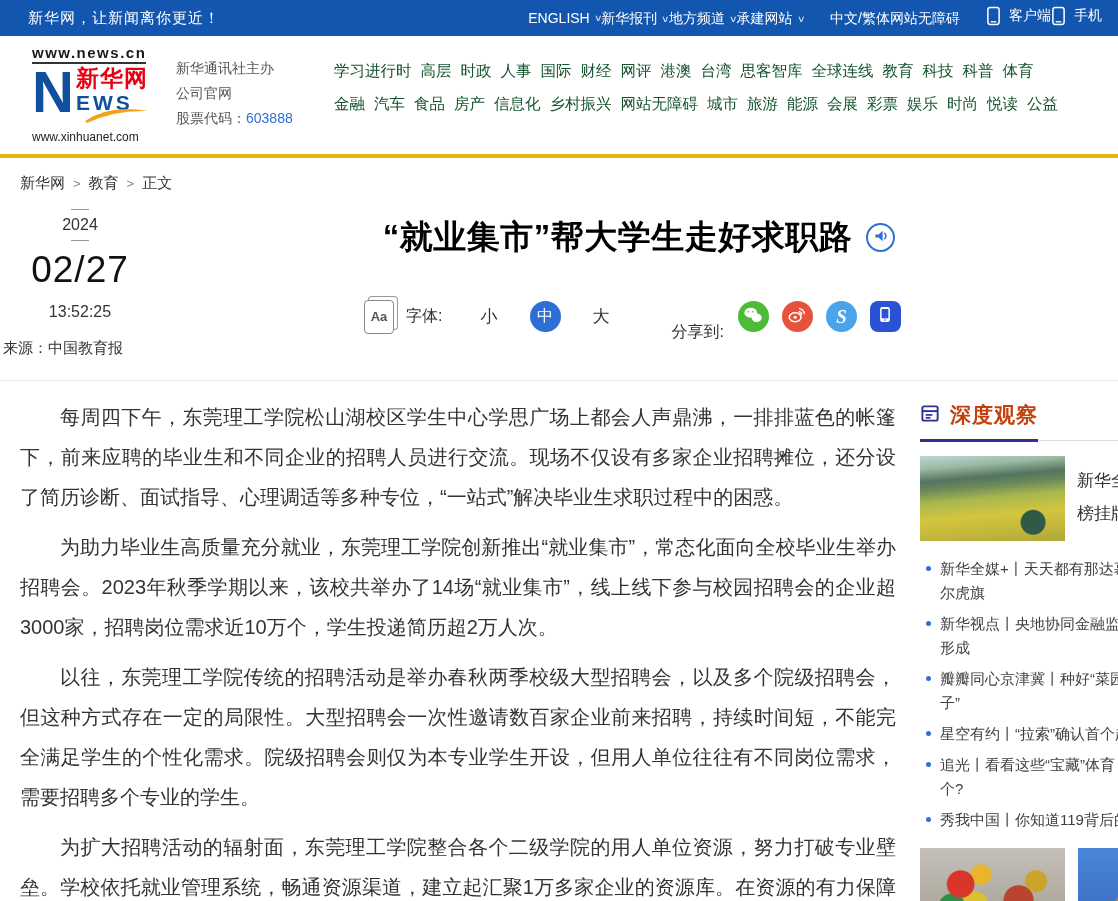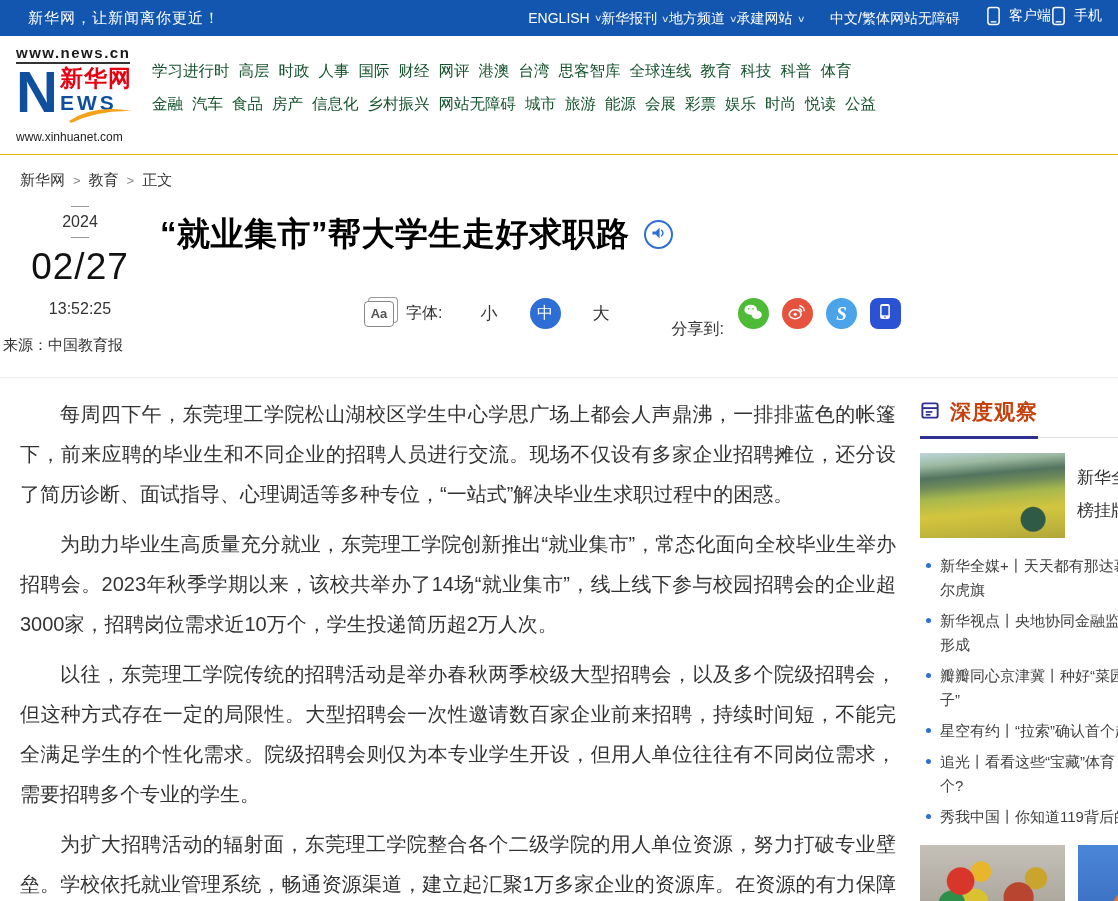--- a/index.html
+++ b/index.html
@@ -10,21 +10,21 @@
   .topbar { height: 36px; background: var(--topbar-blue); display: flex; align-items: center;
     padding: 0 16px 0 28px; color: #fff; }
   .topbar-slogan { font-size: 15px; letter-spacing: 1px; }
   .topbar-menus { margin-left: auto; display: flex; align-items: center; gap: 26px; white-space: nowrap; }
   .tb-item { font-size: 14px; color: #fff; display: inline-flex; align-items: center; cursor: pointer; }
   .tb-caret { font-size: 9px; margin-left: 5px; color: #cfe0f5; transform: scaleX(1.3); }
   .tb-app { display: inline-flex; align-items: center; gap: 8px; }
   .tb-app svg { display: block; }
 
   
-  .header { display: flex; padding: 8px 0 10px 16px; border-bottom: 1px solid #eab308; }
+  .header { display: flex; padding: 8px 0 10px 32px; border-bottom: 4px solid #eab308; }
   .logo-block { width: 128px; flex: none; position: relative; }
   .site-url { font-size: 15px; font-weight: bold; color: #1a1a1a; letter-spacing: 1.5px;
     border-bottom: 2px solid #333; display: inline-block; padding-bottom: 1px; }
   .logo-row { display: flex; align-items: flex-start; margin-top: 2px; position: relative; height: 58px; }
   .logo-n { font-size: 58px; font-weight: bold; color: var(--logo-blue); line-height: 0.88; }
   .logo-right { margin-left: 2px; }
   .logo-cn { font-size: 23px; font-weight: bold; color: var(--logo-red); letter-spacing: 1px; line-height: 1.1; }
   .logo-ews { font-size: 21px; font-weight: bold; color: var(--logo-blue); letter-spacing: 3px; line-height: 1.1; }
   .logo-swoosh { position: absolute; left: 52px; bottom: -4px; }
   .logo-url { font-size: 12px; color: #222; margin-top: 6px; }
@@ -43,28 +43,28 @@
   
   .article-header { display: flex; margin-top: 6px; }
   .date-block { width: 160px; flex: none; text-align: center; padding-top: 10px; }
   .year-row { display: flex; align-items: center; justify-content: center; gap: 6px;
     font-size: 16px; color: #333; flex-direction: column; }
   .year-row i { display: block; width: 18px; height: 1px; background: #999; }
   .date-big { font-size: 37px; color: #111; font-weight: 500; letter-spacing: 1px; margin: 8px 0 12px; }
   .time { font-size: 16px; color: #333; margin-bottom: 18px; }
   .source { font-size: 15px; color: #333; text-align: left; padding-left: 3px; }
   .title-area { flex: 1; }
-  .title-row { display: flex; justify-content: flex-start; align-items: center; gap: 14px; margin-top: 16px; }
+  .title-row { display: flex; justify-content: center; align-items: center; gap: 14px; margin-top: 16px; }
   .page-title { font-size: 33px; font-weight: bold; color: #000; letter-spacing: 0.5px;
     font-family: "Liberation Sans", "DejaVu Sans", sans-serif; }
   .speaker-btn { width: 29px; height: 29px; border: 2px solid var(--accent-blue); border-radius: 50%;
     display: flex; align-items: center; justify-content: center; cursor: pointer; flex: none; }
   .meta-row { display: flex; justify-content: center; align-items: center; margin-top: 30px;
     font-size: 16px; color: #333; }
-  .aa-icon { width: 30px; height: 26px; border: 1px solid #888; border-radius: 4px;
+  .aa-icon { width: 30px; height: 34px; border: 1px solid #888; border-radius: 4px;
     display: inline-flex; align-items: center; justify-content: center; font-size: 13px; font-weight: bold;
     color: #555; background: #fff; box-shadow: 4px -4px 0 -1px #fff, 4px -4px 0 0 #999; margin-right: 12px; }
   .font-label { margin-right: 22px; }
   .fs-opt { margin: 0 16px; cursor: pointer; font-size: 17px; }
   .fs-active { width: 31px; height: 31px; background: var(--accent-blue); color: #fff; border-radius: 50%;
     display: inline-flex; align-items: center; justify-content: center; font-size: 16px; }
   .share-label { margin-left: 46px; margin-right: 14px; margin-top: 32px; }
   .share-icon { width: 31px; height: 31px; border-radius: 50%; display: inline-flex; align-items: center;
     justify-content: center; margin-right: 13px; cursor: pointer; }
   .share-mobile { border-radius: 8px; }
@@ -164,20 +164,25 @@
       <span class="logo-right">
         <div class="logo-cn">新华网</div>
         <div class="logo-ews">EWS</div>
       </span>
       <span class="logo-swoosh"><svg width="66" height="18" viewBox="0 0 66 18">
             <path d="M1 15 Q 26 -2 64 5 Q 30 4 3 17 Z" fill="#f5a21b"></path>
           </svg></span>
     </div>
     <div class="logo-url">www.xinhuanet.com</div>
   </div>
+  <div class="org-block">
+    <div>新华通讯社主办</div>
+    <div>公司官网</div>
+    <div><span>股票代码：</span><span class="stock-code">603888</span></div>
+  </div>
   <div class="nav-block">
     <div class="nav-row">
         <span class="nav-link">学习进行时</span>
         <span class="nav-link">高层</span>
         <span class="nav-link">时政</span>
         <span class="nav-link">人事</span>
         <span class="nav-link">国际</span>
         <span class="nav-link">财经</span>
         <span class="nav-link">网评</span>
         <span class="nav-link">港澳</span>

